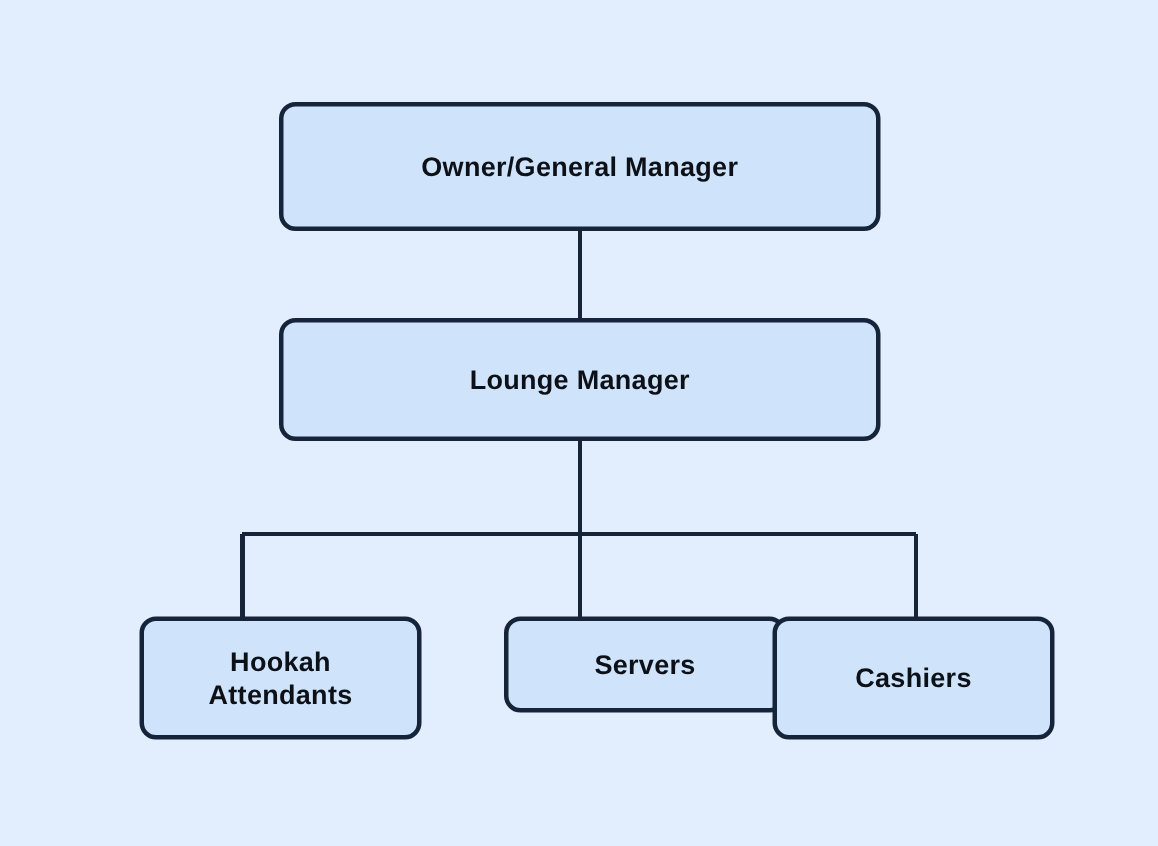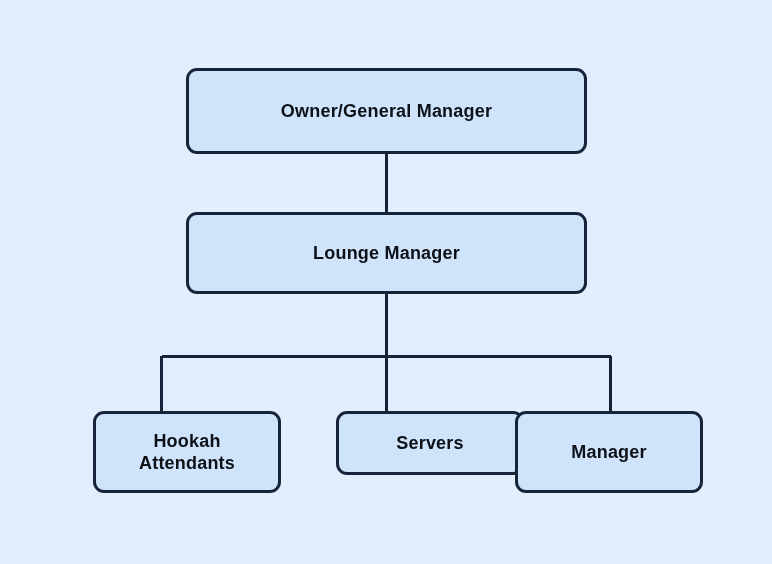--- a/index.html
+++ b/index.html
@@ -114,16 +114,16 @@
   <div class="node" id="node-hookah-attendants">
     <span class="node-label">Hookah
 Attendants</span>
   </div>
 
   <div class="node" id="node-servers">
     <span class="node-label">Servers</span>
   </div>
 
   <div class="node" id="node-cashiers">
-    <span class="node-label">Manager</span>
+    <span class="node-label">Cashiers</span>
   </div>
 
 </div>
 
 </body></html>

